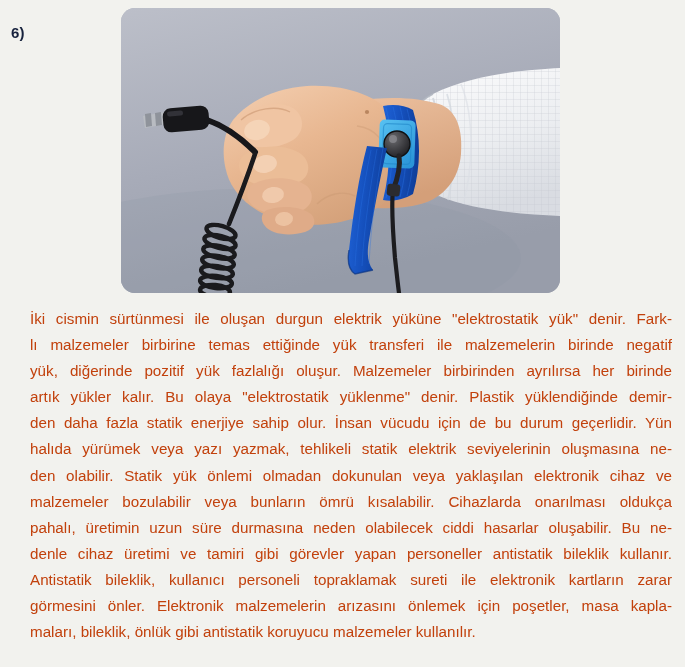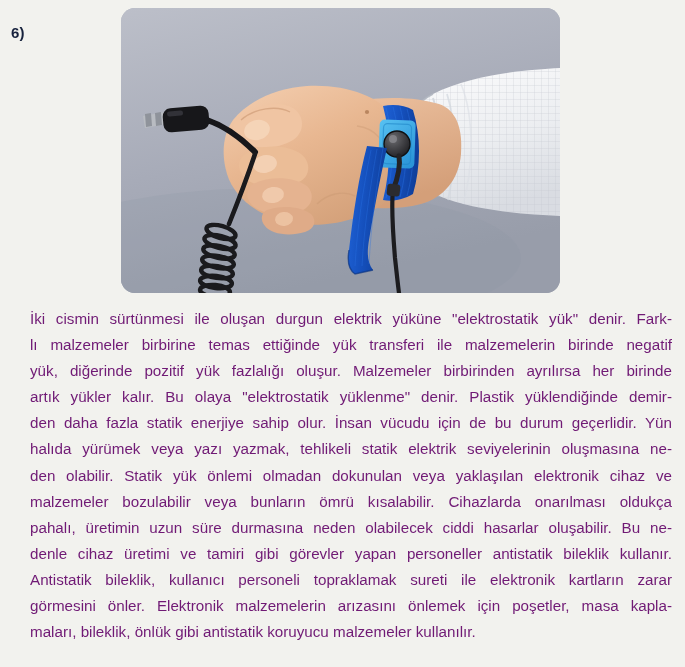--- a/index.html
+++ b/index.html
@@ -56,21 +56,21 @@
   }
 
   
   .body-text {
     position: absolute;
     left: 30px;
     top: 306px;
     width: 642px;
     font-size: 15.2px;
     line-height: 26.1px;
-    color: #701a75;
+    color: #c2410c;
     text-align: justify;
     text-justify: inter-word;
     -webkit-hyphens: none;
     hyphens: none;
     white-space: pre-wrap;
     word-spacing: 0px;
   }
 </style>
 </head>
 <body>

